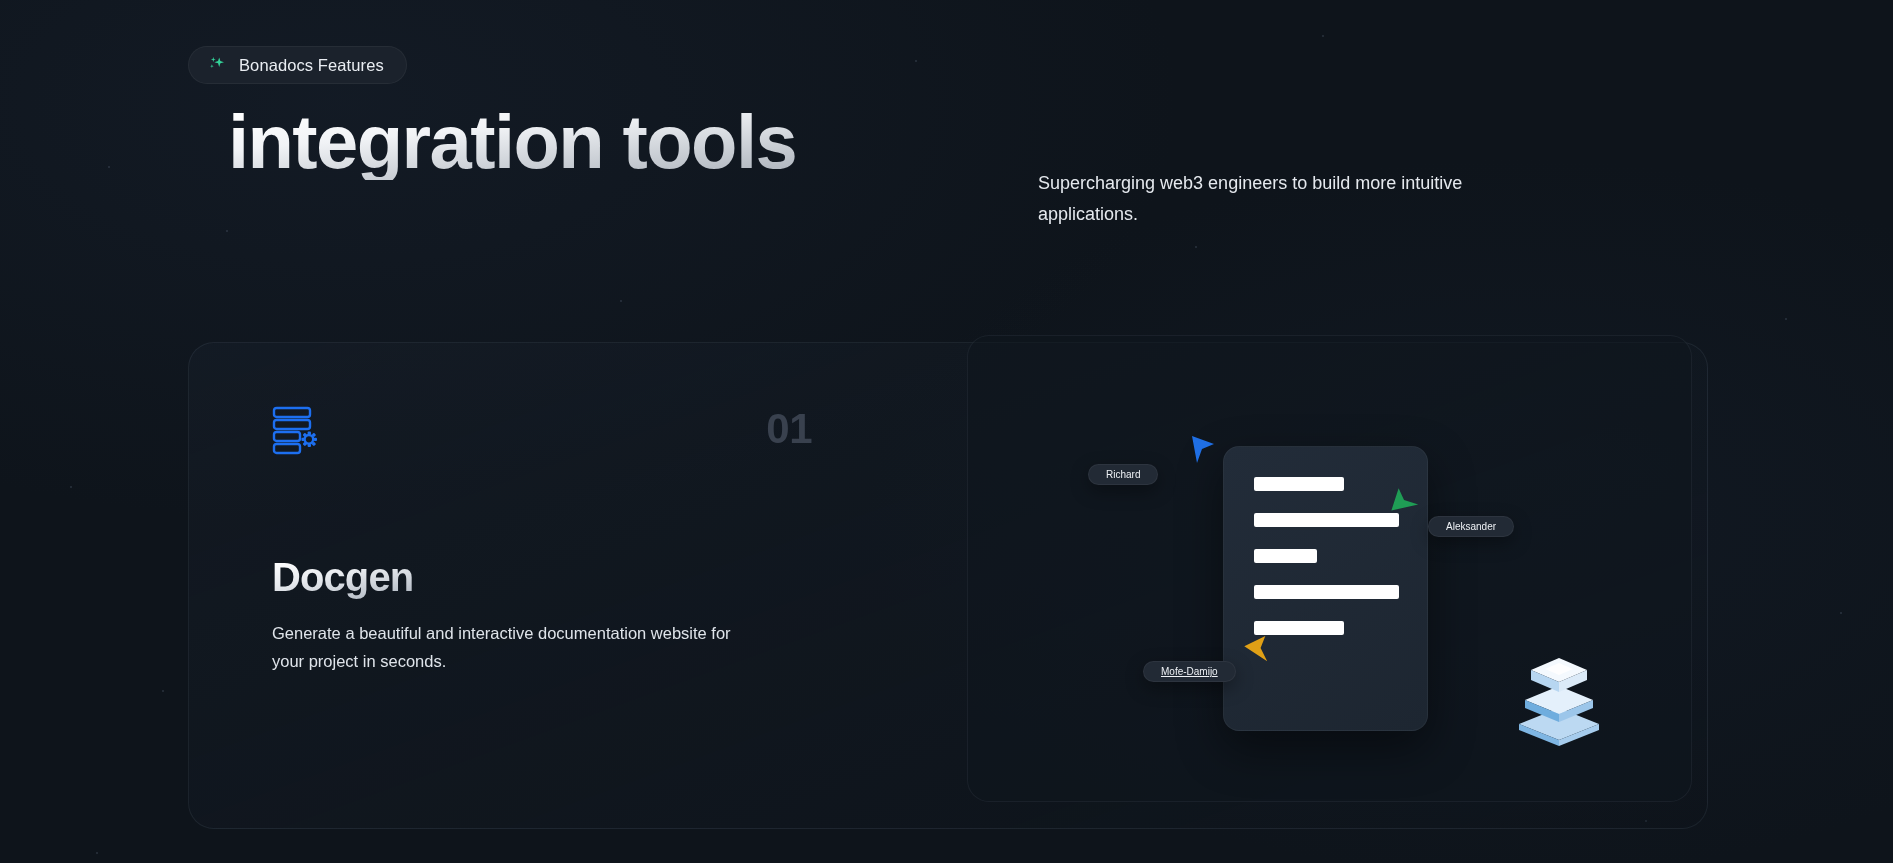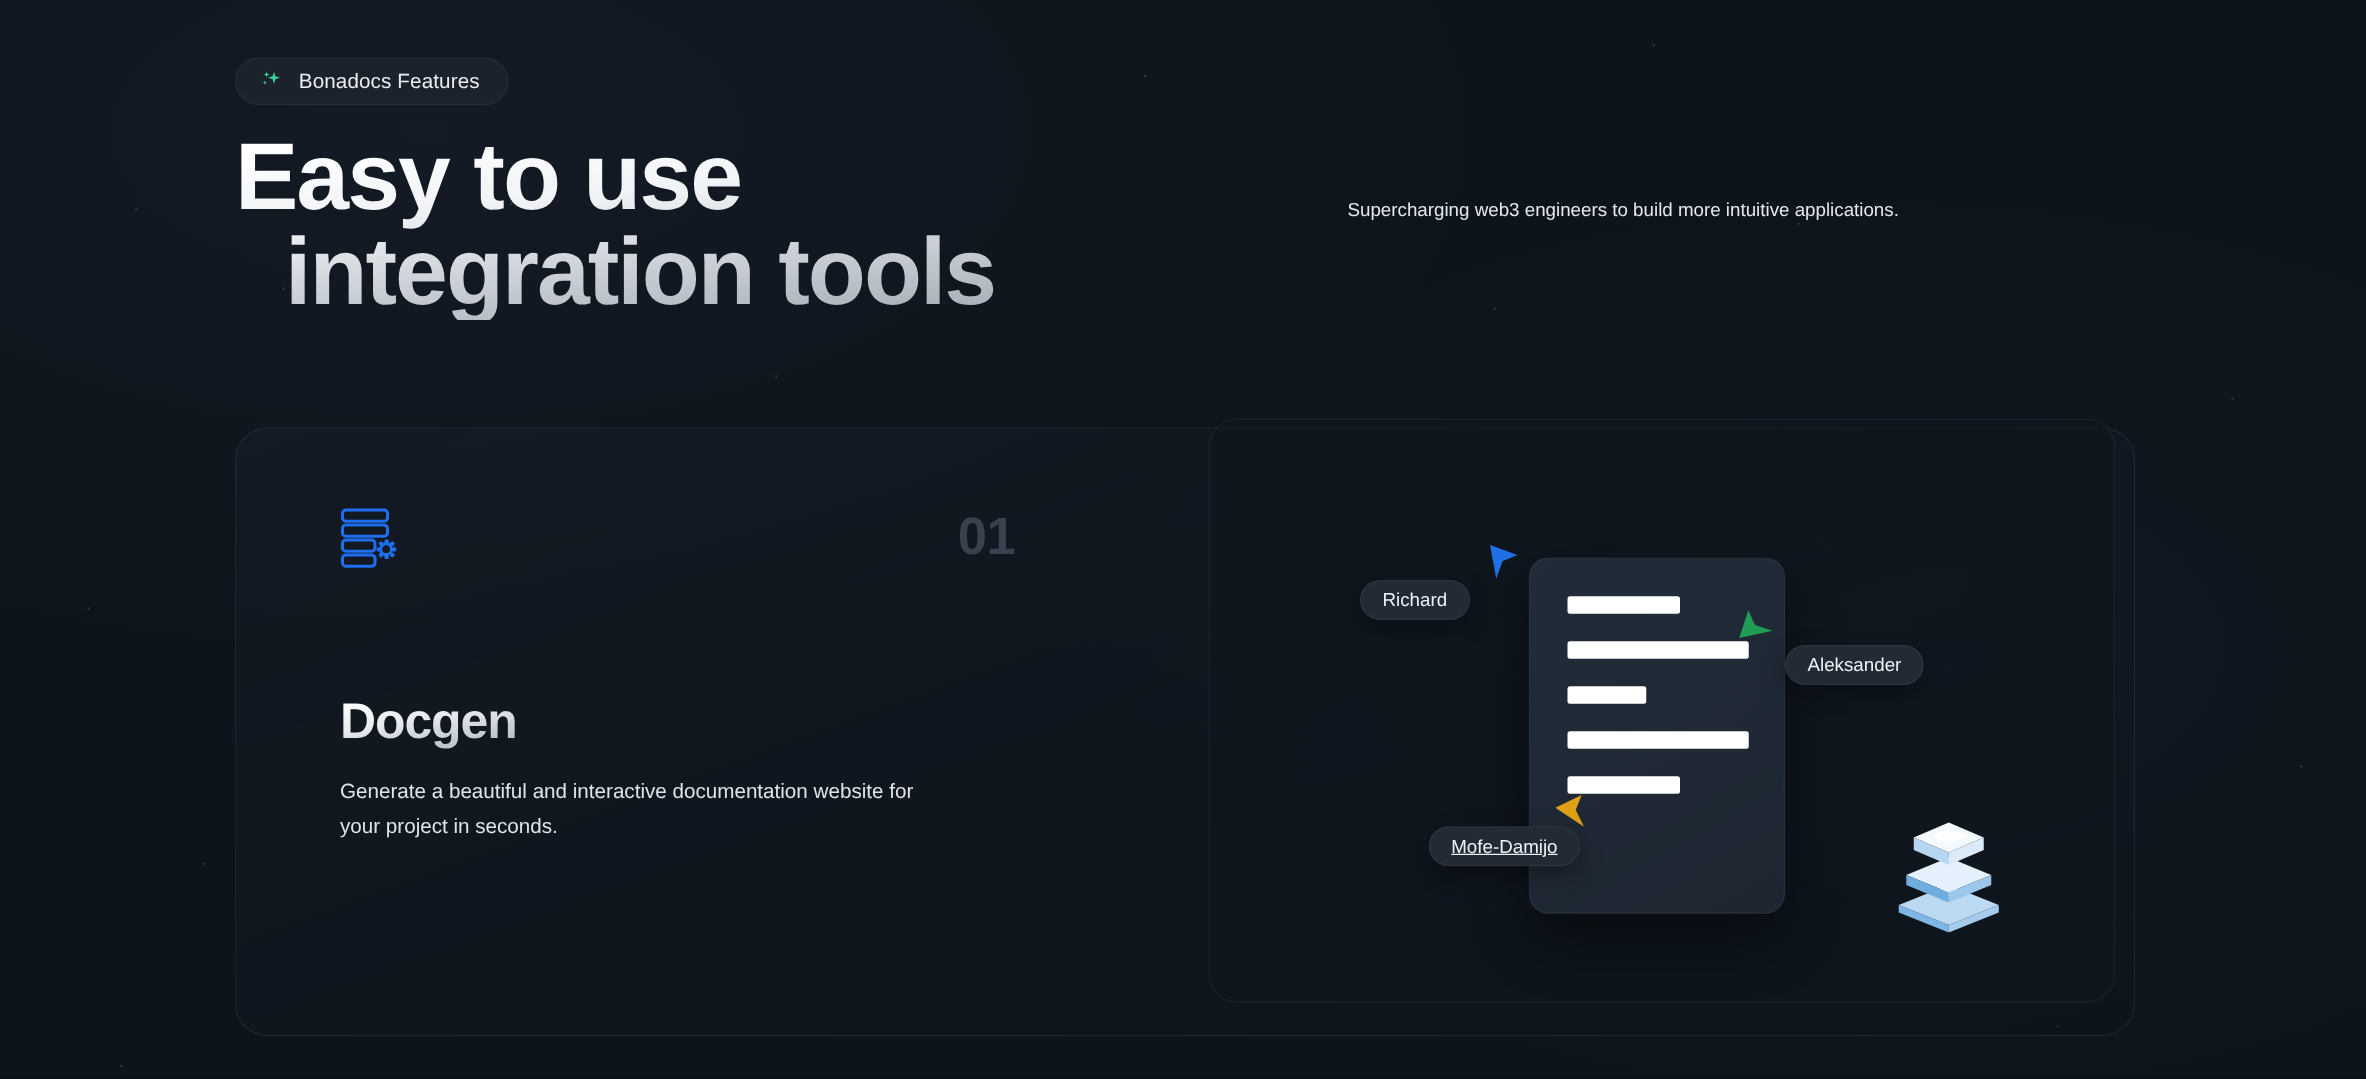--- a/index.html
+++ b/index.html
@@ -66,26 +66,25 @@
     -webkit-background-clip: text;
     background-clip: text;
     color: transparent;
     max-width: 760px;
   }
   .headline .l2 { display: block; margin-left: 40px; }
 
   .intro {
     position: absolute;
     left: 1038px;
-    top: 156px;
+    top: 168px;
     width: 480px;
-    font-size: 15px;
+    font-size: 18px;
     line-height: 1.72;
     color: #e5e9ee;
-    margin-left: 40px;
   }
 
   
   .feature-card {
     position: absolute;
     left: 188px;
     top: 342px;
     width: 1520px;
     height: 487px;
     border: 1px solid rgba(148,163,184,0.10);
@@ -163,26 +162,26 @@
   }
 
   .cursor { position: absolute; }
   .cursor svg { display: block; }
 
   .name-chip {
     position: absolute;
     display: inline-flex;
     align-items: center;
     justify-content: center;
-    height: 32px;
+    height: 21px;
     padding: 0 17px;
     border-radius: 16px;
     background: #222a35;
     border: 1px solid rgba(255,255,255,0.05);
-    font-size: 15px;
+    font-size: 10px;
     color: #eef1f5;
     white-space: nowrap;
     box-shadow: 0 6px 18px rgba(0,0,0,0.35);
   }
 
   .cubes { position: absolute; left: 545px; top: 310px; width: 92px; height: 100px; }
 </style>
 </head>
 <body>
 
@@ -212,21 +211,20 @@
         <svg viewBox="0 0 20 20" width="20" height="20" aria-hidden="true">
           <path d="M12.2 2.4 L13.35 6.05 L17.0 7.2 L13.35 8.35 L12.2 12.0 L11.05 8.35 L7.4 7.2 L11.05 6.05 Z" fill="#34d399"></path>
           <path d="M6.3 2.0 L6.9 3.9 L8.8 4.5 L6.9 5.1 L6.3 7.0 L5.7 5.1 L3.8 4.5 L5.7 3.9 Z" fill="#34d399"></path>
           <path d="M4.9 9.3 L5.35 10.7 L6.75 11.15 L5.35 11.6 L4.9 13.0 L4.45 11.6 L3.05 11.15 L4.45 10.7 Z" fill="#34d399"></path>
         </svg>
       </span>
       <span class="badge-label">Bonadocs Features</span>
     </div>
 
     <h1 class="headline">
-      <span class="l1">Easy to use</span>
       <span class="l2">integration tools</span>
     </h1>
   </div>
 
   <p class="intro">Supercharging web3 engineers to build more intuitive applications.</p>
 
   <section class="feature-card">
 
     <div class="card-left">
 

